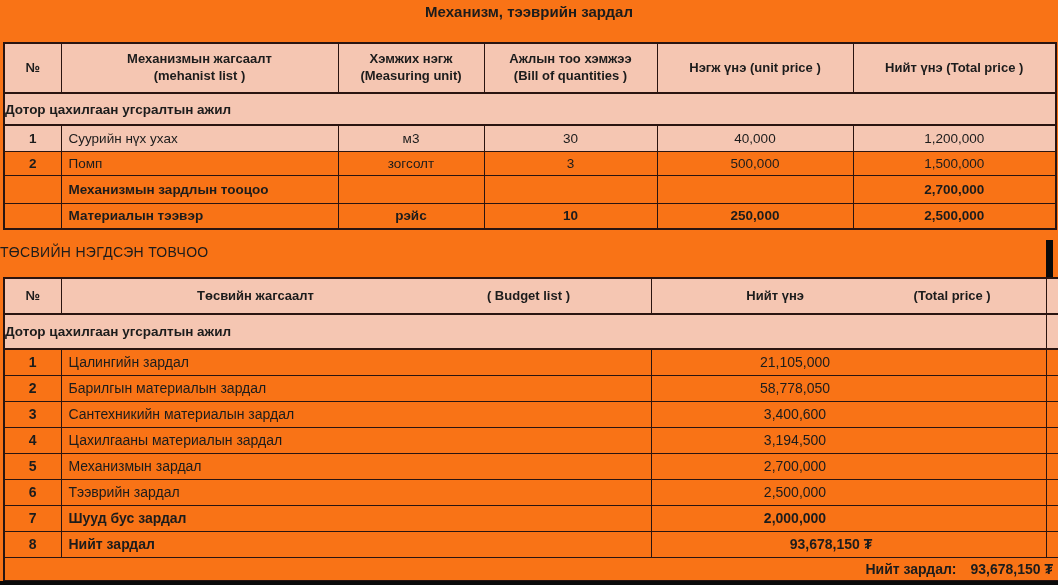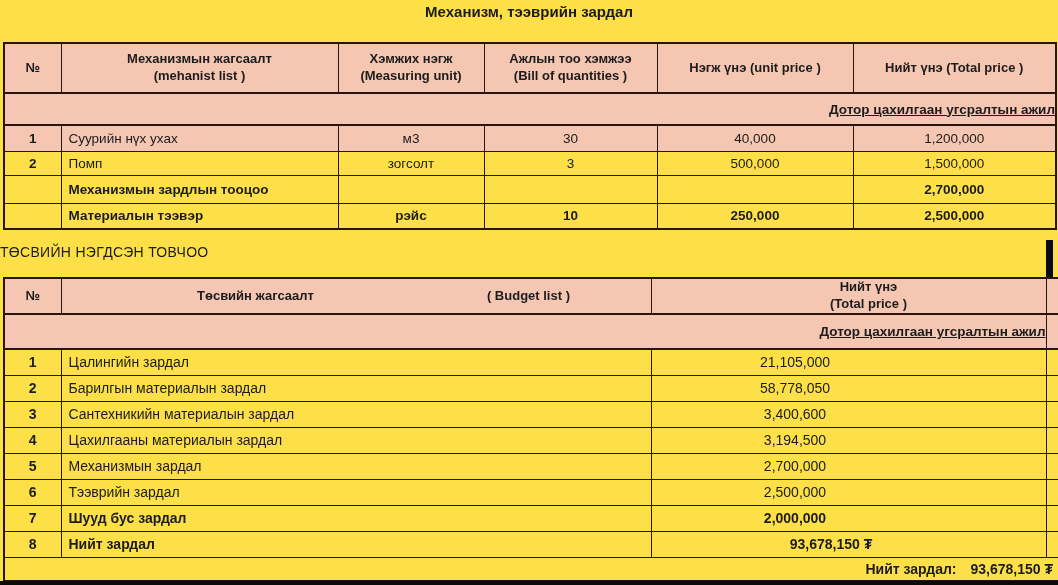--- a/index.html
+++ b/index.html
@@ -1,17 +1,17 @@
 <!DOCTYPE html>
 <html><head>
 <meta charset="utf-8">
 <style>
   html,body { margin:0; padding:0; background:#ffffff; }
   .canvas {
-    position:relative; width:1058px; height:585px; background:#fde047;
+    position:relative; width:1058px; height:585px; background:#f97316;
     overflow:hidden; font-family:"Liberation Sans","DejaVu Sans",sans-serif;
     color:#1c1c1c;
   }
   .doc-title {
     position:absolute; top:3px; left:0; width:1058px; text-align:center;
     font-size:15px; font-weight:bold;
   }
   .summary-title {
     position:absolute; top:244px; left:0; width:992px; text-align:left;
     font-size:14px; letter-spacing:0.3px;
@@ -29,29 +29,29 @@
   .t1 .section-row { height:32px; }
   .t1 tbody tr:nth-child(1) { height:26px; }
   .t1 tbody tr:nth-child(2) { height:24px; }
   .t1 tbody tr:nth-child(3) { height:28px; }
   .t1 tbody tr:nth-child(4) { height:26px;padding-left:44px; }
   .t2 thead tr { height:36px; }
   .t2 .section-row { height:35px; }
   .t2 tbody tr { height:26px; font-size:14px; }
   .t2 tbody td { font-size:14px; }
   .t2 .grand-row { height:24px;padding-left:20px; }
-  .section-cell { text-align:right; font-weight:bold; font-size:13.5px;text-decoration:underline; }
+  .section-cell { text-align:left; font-weight:bold; font-size:13.5px; }
   .hdr-bottom { border-bottom:2.5px solid #2a1410; }
   .col-no { text-align:center; font-weight:bold; }
   .col-name { text-align:left; padding-left:7px; }
   .center { text-align:center; }
   tr.bold td { font-weight:bold; }
   .hdr-flex { display:flex; justify-content:space-around; align-items:center; width:100%; }
   .hdr-flex.list { padding-left:55px; box-sizing:border-box;gap:12px; }
-  .hdr-flex.total { padding-left:40px; box-sizing:border-box;flex-direction:column; }
+  .hdr-flex.total { padding-left:40px; box-sizing:border-box; }
   .total-val { text-align:center; padding-right:107px; }
   td.total-val.tight { padding-right:35px; }
   .grand-cell { text-align:right; padding-right:5px; font-weight:bold; font-size:14px; }
   .grand-cell .gap { display:inline-block; width:14px; }
   .vbar { position:absolute; left:1046px; top:240px; width:7px; height:37px; background:#0a0a0a; }
   .hbar { position:absolute; left:0; top:581px; width:1058px; height:4px; background:#0a0a0a; }
 </style>
 </head>
 <body>
 

